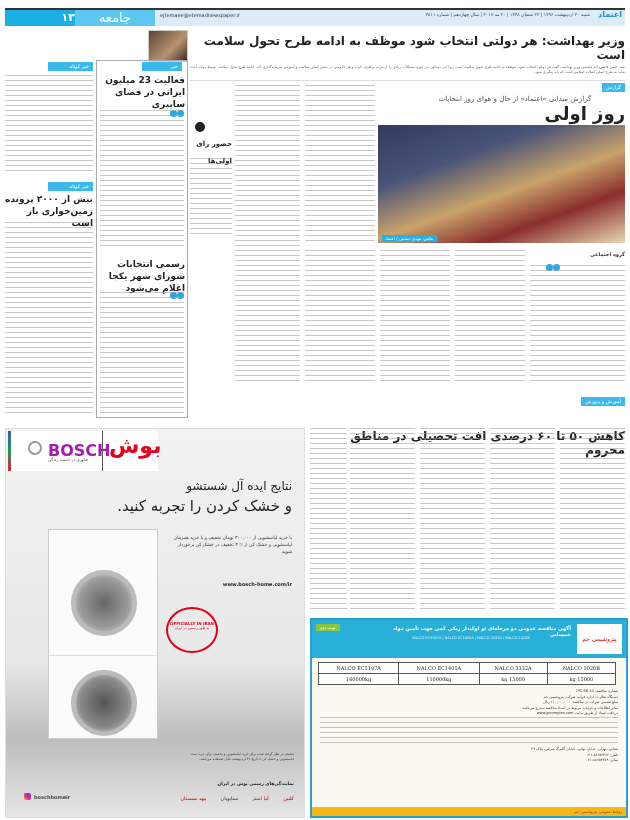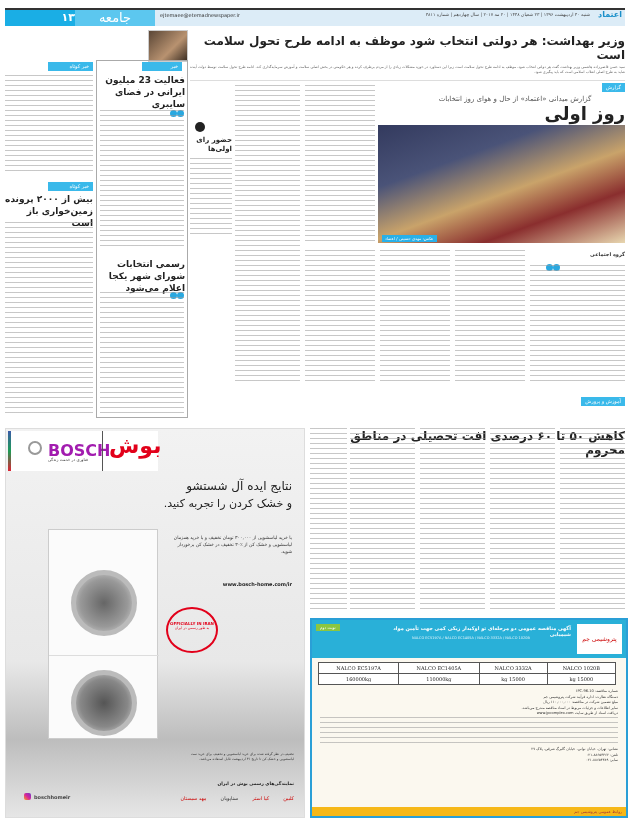--- a/index.html
+++ b/index.html
@@ -57,21 +57,21 @@
 <div class="abs" style="right:5px;top:251px;font-size:5px;font-weight:bold;color:#333;">گروه اجتماعی</div>
 <div class="abs blob" style="right:70px;top:256px;"><span></span><span></span></div>
 <div class="abs txt txt-bg" style="left:530px;top:265px;width:95px;height:120px;"></div>
 <div class="abs txt txt-bg" style="left:455px;top:250px;width:70px;height:135px;"></div>
 <div class="abs txt txt-bg" style="left:380px;top:250px;width:70px;height:135px;"></div>
 <div class="abs txt txt-bg" style="left:305px;top:250px;width:70px;height:135px;"></div>
 <div class="abs txt txt-bg" style="left:305px;top:85px;width:70px;height:160px;"></div>
 <div class="abs txt txt-bg" style="left:235px;top:85px;width:65px;height:300px;"></div>
 
 <div class="abs" style="left:195px;top:122px;width:10px;height:10px;border-radius:50%;background:#222;"></div>
-<div class="abs" style="left:190px;top:136px;width:42px;font-size:7px;font-weight:bold;text-align:right;line-height:9px;">حضور رای اولی‌ها</div>
+<div class="abs" style="left:190px;top:136px;width:42px;font-size:7px;font-weight:bold;text-align:right;line-height:17px;">حضور رای اولی‌ها</div>
 <div class="abs txt txt-bg" style="left:190px;top:158px;width:42px;height:80px;"></div>
 
 <div class="abs" style="left:96px;top:60px;width:92px;height:358px;border:1px solid #aaa;"></div>
 <div class="abs blue-label" style="left:142px;top:62px;width:40px;">خبر</div>
 <div class="abs box-head" style="left:100px;top:74px;width:85px;">فعالیت 23 میلیون ایرانی در فضای سایبری</div>
 <div class="abs blob" style="left:170px;top:102px;"><span></span><span></span></div>
 <div class="abs txt txt-bg" style="left:100px;top:110px;width:84px;height:140px;"></div>
 <div class="abs box-head" style="left:100px;top:258px;width:85px;">رسمی انتخابات شورای شهر یکجا اعلام می‌شود</div>
 <div class="abs blob" style="left:170px;top:284px;"><span></span><span></span></div>
 <div class="abs txt txt-bg" style="left:100px;top:292px;width:84px;height:122px;"></div>
@@ -94,21 +94,21 @@
 <div class="abs ad-bosch">
   <div class="abs" style="left:2px;top:2px;width:150px;height:40px;background:#fff;">
     <div class="abs" style="left:0;top:0;width:3px;height:40px;background:linear-gradient(#3b5ba8,#1d9b55,#d23);"></div>
     <div class="abs" style="left:20px;top:10px;width:14px;height:14px;border:2px solid #999;border-radius:50%;"></div>
     <div class="abs" style="left:40px;top:10px;color:#a21caf;font-weight:bold;font-size:16px;direction:ltr;">BOSCH</div>
     <div class="abs" style="left:40px;top:26px;font-size:4px;color:#333;">فناوری در خدمت زندگی</div>
   </div>
   <div class="abs" style="left:96px;top:2px;width:1px;height:40px;background:#555;"></div>
   <div class="abs" style="left:103px;top:4px;color:#e2001a;font-weight:bold;font-size:22px;">بوش</div>
   <div class="abs" style="right:12px;top:50px;font-size:12px;color:#222;text-align:right;">نتایج ایده آل شستشو</div>
-  <div class="abs" style="right:12px;top:68px;font-size:11px;color:#222;text-align:right;">و خشک کردن را تجربه کنید.</div>
+  <div class="abs" style="right:12px;top:68px;font-size:15px;color:#222;text-align:right;">و خشک کردن را تجربه کنید.</div>
   <div class="abs" style="right:12px;top:105px;width:120px;font-size:4.6px;line-height:7px;text-align:right;color:#333;">با خرید لباسشویی از ۳۰۰,۰۰۰ تومان تخفیف و با خرید همزمان لباسشویی و خشک کن از ٪۳۰ تخفیف در خشک کن برخوردار شوید.</div>
   <div class="abs" style="right:12px;top:152px;font-size:5px;font-weight:bold;direction:ltr;color:#222;">www.bosch-home.com/ir</div>
   <div class="abs" style="left:42px;top:100px;width:110px;height:210px;background:#fbfbfb;border:1px solid #ccc;">
     <div class="abs" style="left:22px;top:40px;width:66px;height:66px;border-radius:50%;border:5px solid #bbb;background:radial-gradient(circle,#666 0%,#999 60%,#ddd 100%);"></div>
     <div class="abs" style="left:0;top:125px;width:110px;height:1px;background:#ddd;"></div>
     <div class="abs" style="left:22px;top:140px;width:66px;height:66px;border-radius:50%;border:5px solid #bbb;background:radial-gradient(circle,#555 0%,#888 60%,#ddd 100%);"></div>
   </div>
   <div class="abs" style="left:160px;top:178px;width:52px;height:46px;border:2px solid #e2001a;border-radius:50%;text-align:center;color:#e2001a;">
     <div style="font-size:4px;font-weight:bold;margin-top:12px;direction:ltr;">OFFICIALLY IN IRAN</div>
     <div style="font-size:3.6px;">به طور رسمی در ایران</div>

